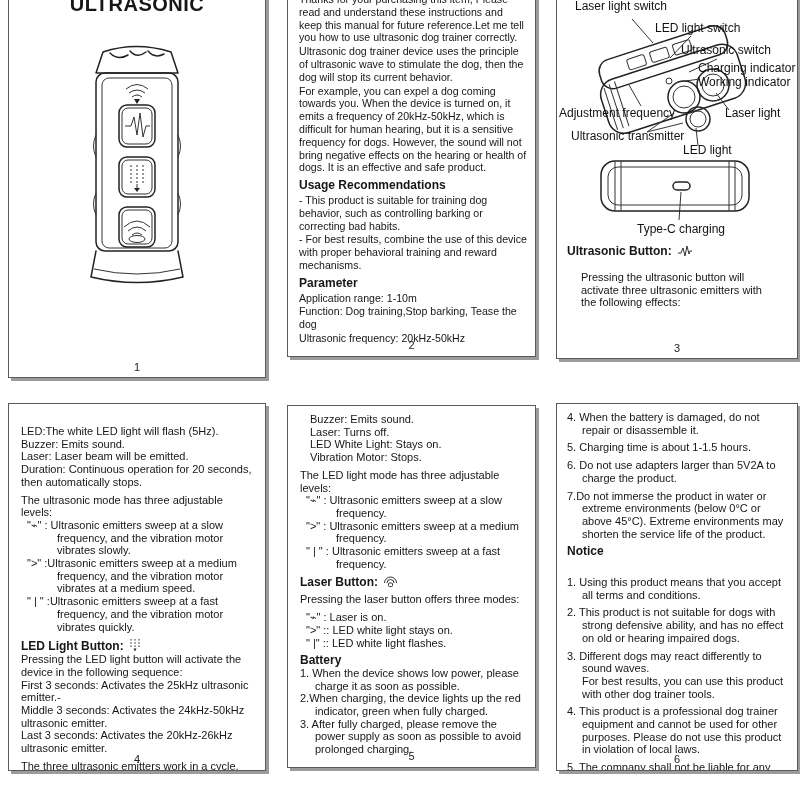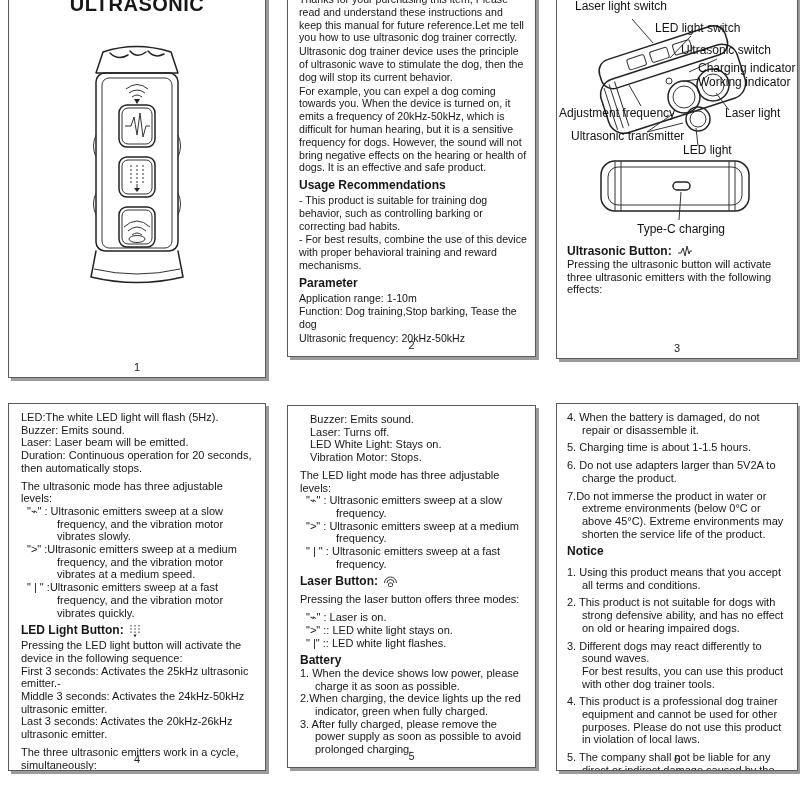--- a/index.html
+++ b/index.html
@@ -23,31 +23,31 @@
   .device-front{display:block;margin:26px auto 0;}
   
   #panel2{left:287px;top:-16px;width:249px;height:373px;padding:8px 7px 0 11px;font-size:10.6px;line-height:12.8px;}
   #panel2 p{margin:0 0 1px;}
   #panel2 .h{font-weight:bold;font-size:12px;margin:5px 0 2px;}
   
   #panel3{left:556px;top:-16px;width:242px;height:375px;}
   #panel3 .dlabel{position:absolute;font-size:12px;white-space:nowrap;color:#111;}
   #panel3 .diagram{position:absolute;left:0;top:0;}
   .p3text{position:absolute;left:10px;right:6px;top:260px;font-size:11px;line-height:12.3px;}
-  .p3text p{margin:0;}
-  .hrow{display:flex;align-items:flex-start;gap:5px;font-weight:bold;font-size:12px;margin:0 0 1px;}
+  .p3text p{margin:14px;}
+  .hrow{display:flex;align-items:flex-end;gap:5px;font-weight:bold;font-size:12px;margin:0 0 1px;}
   
   .txtpanel{font-size:11px;line-height:12.7px;}
   .txtpanel p{margin:0;}
   .gap{margin-top:5px !important;}
   .lvl{padding-left:36px;text-indent:-30px;margin:0;}
   .num{padding-left:15px;text-indent:-15px;}
   .cont{padding-left:15px;}
   .bh{font-weight:bold;font-size:12px;}
-  #panel4{left:8px;top:403px;width:258px;height:368px;padding:7px 9px 0 12px;}
+  #panel4{left:8px;top:403px;width:258px;height:368px;padding:21px 9px 0 12px;}
   #panel5{left:287px;top:405px;width:249px;height:363px;padding:7px 8px 0 12px;}
   #panel5 .indent1{padding-left:10px;}
   #panel6{left:556px;top:403px;width:242px;height:368px;padding:7px 7px 0 10px;}
   #panel6 .num{margin-bottom:5px;}
   .stroke{fill:none;stroke:#222;stroke-width:1.5;stroke-linejoin:round;stroke-linecap:round;}
   .thin{fill:none;stroke:#333;stroke-width:1;}
 </style>
 </head>
 <body>
 
@@ -215,21 +215,21 @@
   <p class="num">2.When charging, the device lights up the red indicator, green when fully charged.</p>
   <p class="num">3. After fully charged, please remove the power supply as soon as possible to avoid prolonged charging.</p>
   <div class="pagenum">5</div>
 </div>
 
 <div class="panel txtpanel" id="panel6">
   <p class="num">4. When the battery is damaged, do not repair or disassemble it.</p>
   <p class="num">5. Charging time is about 1-1.5 hours.</p>
   <p class="num">6. Do not use adapters larger than 5V2A to charge the product.</p>
   <p class="num">7.Do not immerse the product in water or extreme environments (below 0°C or above 45°C). Extreme environments may shorten the service life of the product.</p>
-  <p class="bh" style="margin-bottom:8px">Notice</p>
+  <p class="bh" style="margin-bottom:18px">Notice</p>
   <p class="num">1. Using this product means that you accept all terms and conditions.</p>
   <p class="num">2. This product is not suitable for dogs with strong defensive ability, and has no effect on old or hearing impaired dogs.</p>
   <p class="num" style="margin-bottom:0">3. Different dogs may react differently to sound waves.</p>
   <p class="cont" style="margin-bottom:5px">For best results, you can use this product with other dog trainer tools.</p>
   <p class="num">4. This product is a professional dog trainer equipment and cannot be used for other purposes. Please do not use this product in violation of local laws.</p>
   <p class="num">5. The company shall not be liable for any direct or indirect damage caused by the use or misuse of this product, and all risks of using this product shall be borne by the user.</p>
   <div class="pagenum">6</div>
 </div>
 
 </body></html>

